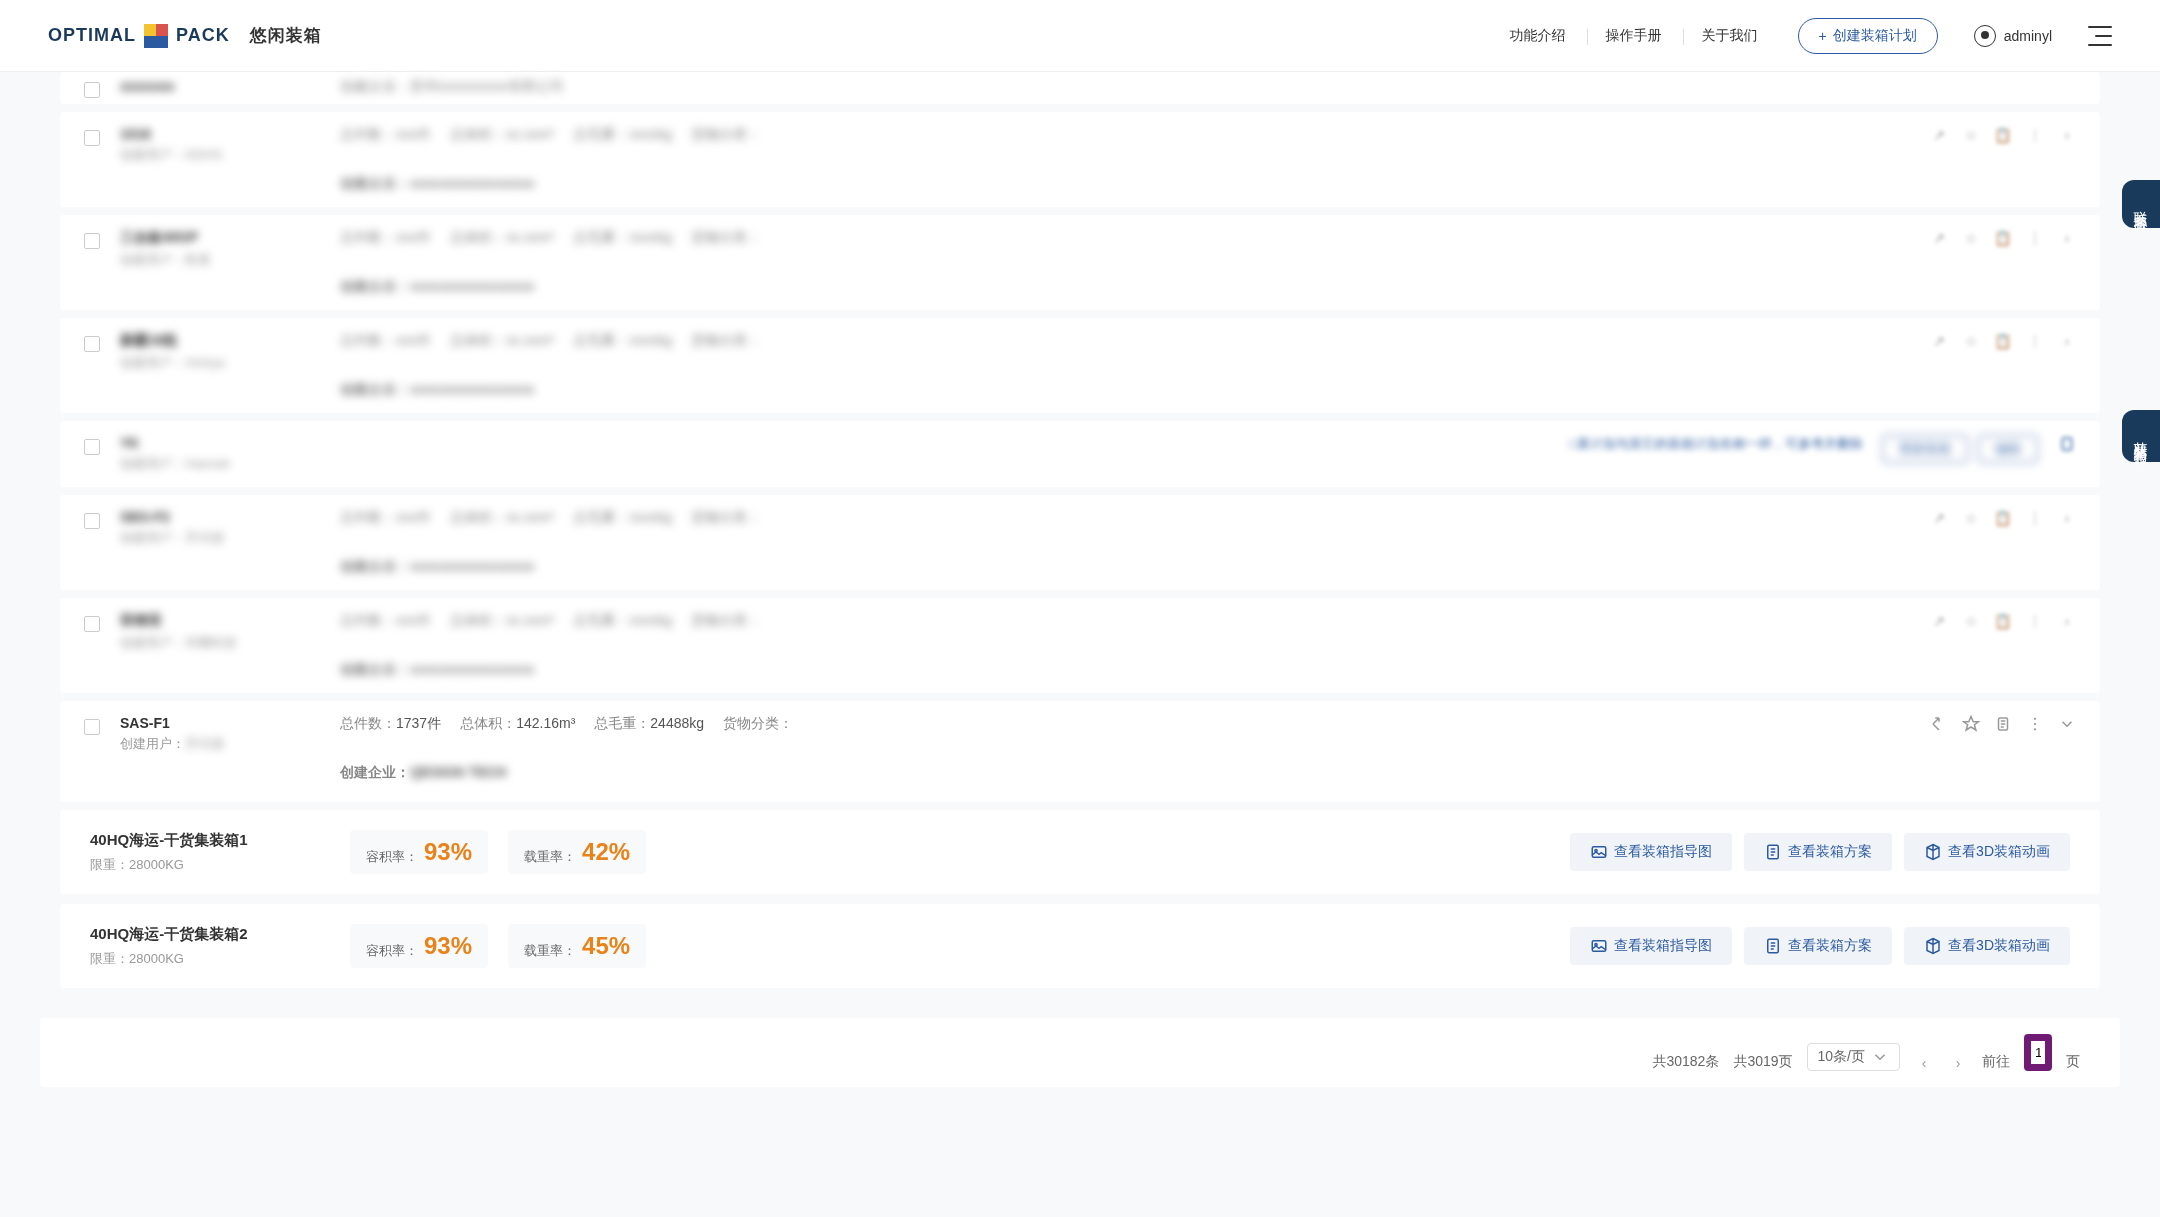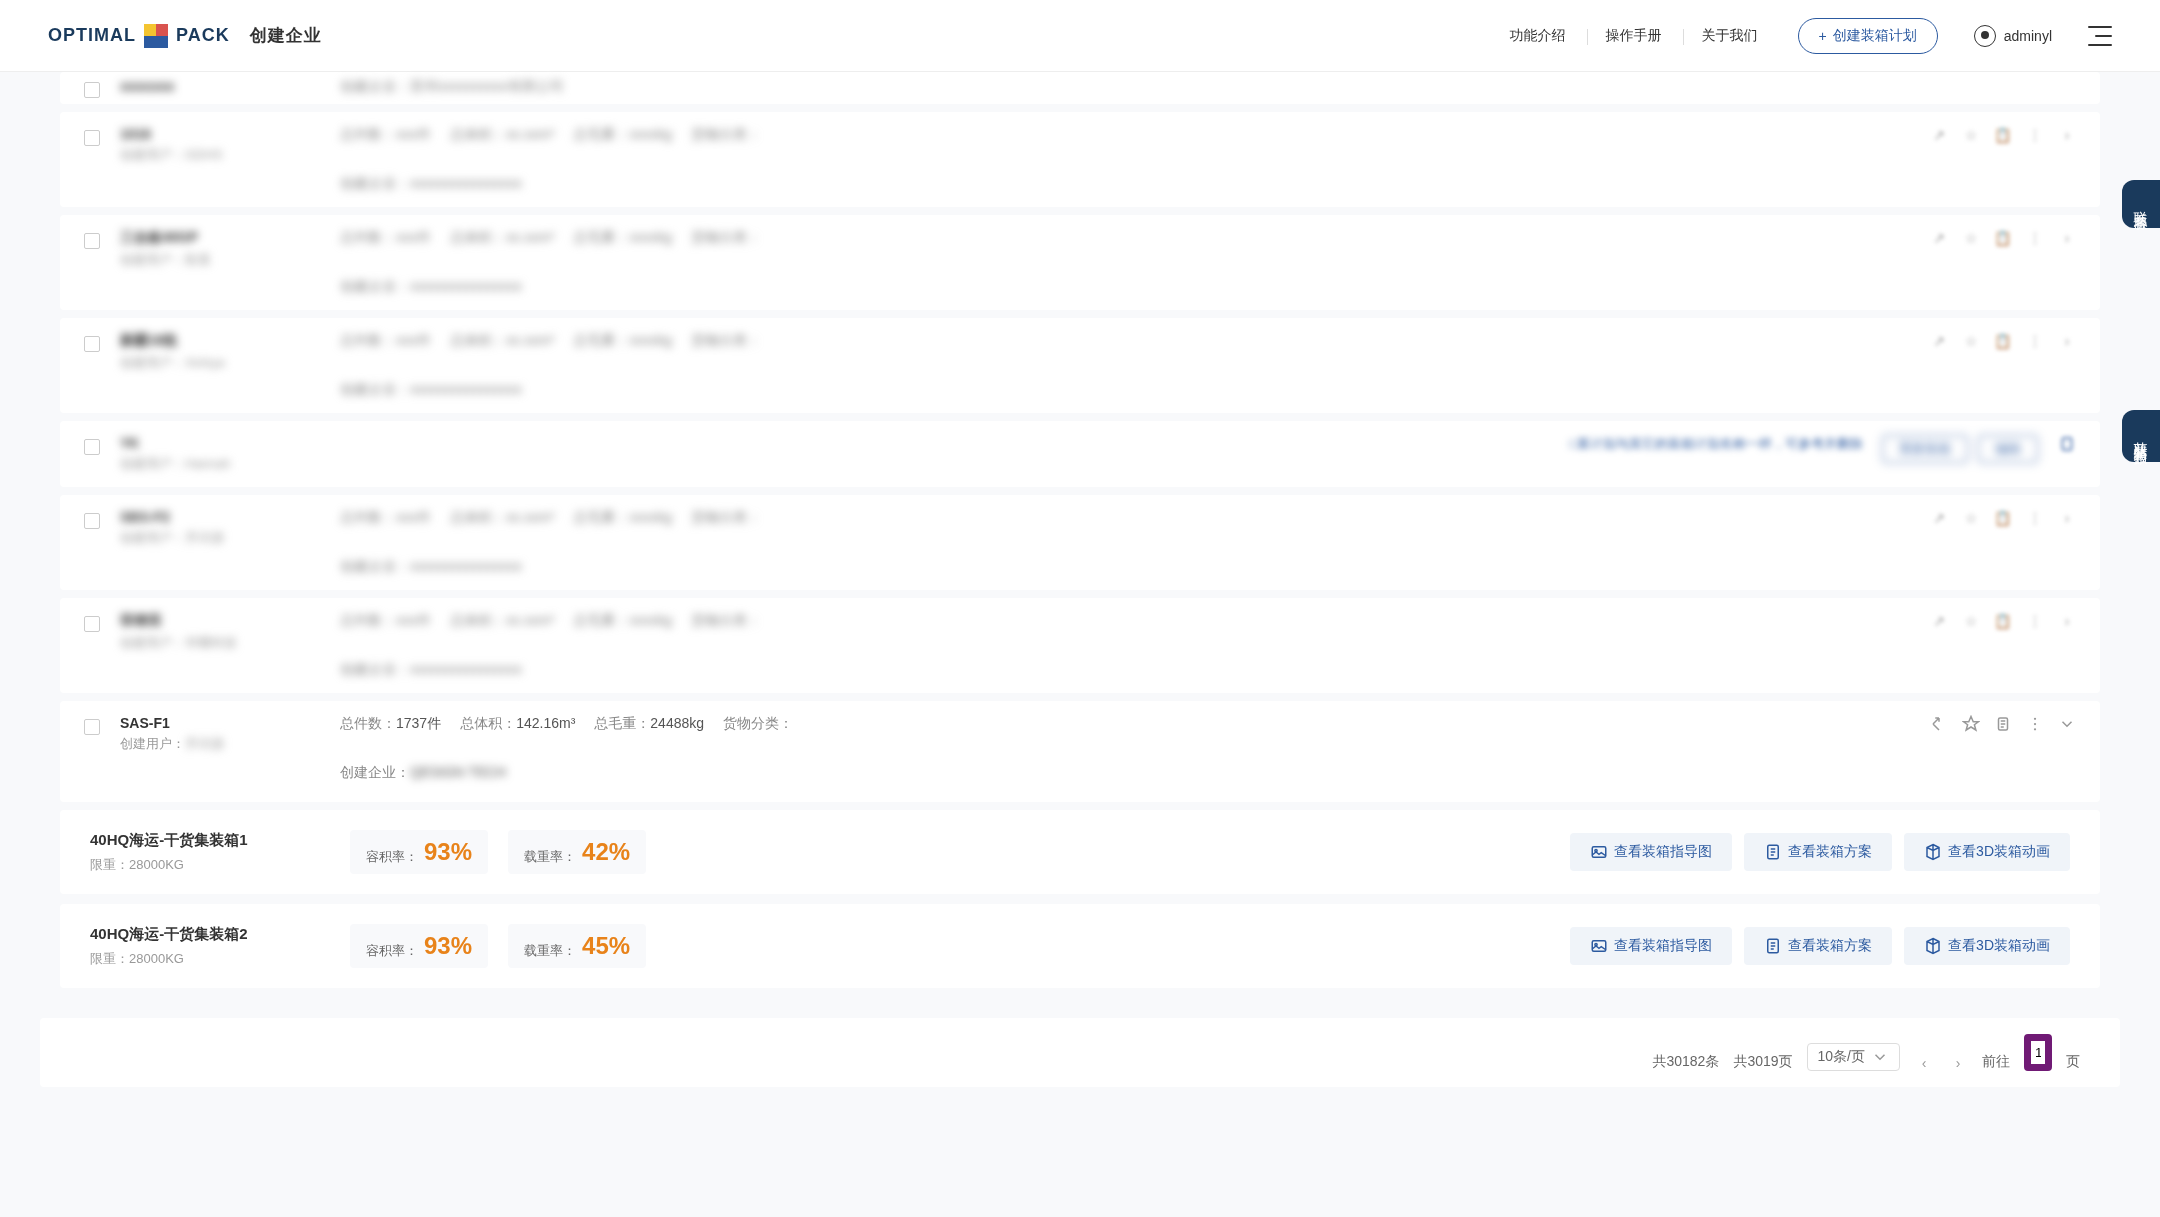--- a/index.html
+++ b/index.html
@@ -30,21 +30,21 @@
 .checkbox { width: 16px; height: 16px; border: 1px solid #ccc; border-radius: 2px; margin-top: 4px; flex-shrink: 0; cursor: pointer; }
 .row-left { width: 200px; flex-shrink: 0; }
 .row-title { font-weight: bold; color: #333; filter: blur(4px); }
 .row-title.clear { filter: none; }
 .row-subtitle { color: #999; font-size: 13px; margin-top: 4px; filter: blur(4px); }
 .row-subtitle.clear { filter: none; }
 .row-subtitle .blur-part { filter: blur(4px); display: inline-block; }
 .row-mid { flex: 1; display: flex; flex-wrap: wrap; gap: 19px; filter: blur(4px); color: #888; }
 .row-mid.clear { filter: none; color: #555; }
 .row-mid span.label { color: #888; }
-.row-mid .line2 { width: 100%; margin-top: 12px; }
+.row-mid .line2 { width: 100%; margin-top: 12px; font-weight: bold; }
 .row-actions { display: flex; gap: 14px; align-items: center; color: #999; filter: blur(2px); }
 .row-actions.clear { filter: none; }
 .act { width: 18px; height: 18px; cursor: pointer; display: flex; align-items: center; justify-content: center; }
 .special-row .row-mid { filter: blur(3px); color: #2c5aa0; font-size: 13px; justify-content: flex-end; }
 .special-row .btns { display: flex; gap: 10px; }
 .special-row .pill { border: 1px solid #2c5aa0; color: #2c5aa0; border-radius: 4px; padding: 4px 16px; filter: blur(3px); }
 
 .container-card { background: #fff; border-radius: 4px; padding: 20px 30px; margin-bottom: 10px; display: flex; align-items: center; }
 .card-left { width: 260px; }
 .card-title { font-weight: bold; color: #333; font-size: 15px; }
@@ -73,21 +73,21 @@
 <div class="header">
   <div class="logo">
     <span>OPTIMAL</span>
     <div class="logo-icon">
       <span class="y"></span>
         <span class="r"></span>
         <span class="b"></span>
         <span class="b"></span>
     </div>
     <span>PACK</span>
-    <span class="logo-sub">创建企业</span>
+    <span class="logo-sub">悠闲装箱</span>
   </div>
   <div class="nav">
     <div class="nav-links">
       <span class="nav-link">功能介绍</span>
       <span class="nav-link">操作手册</span>
       <span class="nav-link">关于我们</span>
     </div>
     <button class="create-btn">
       <span>+</span>
       <span>创建装箱计划</span>

